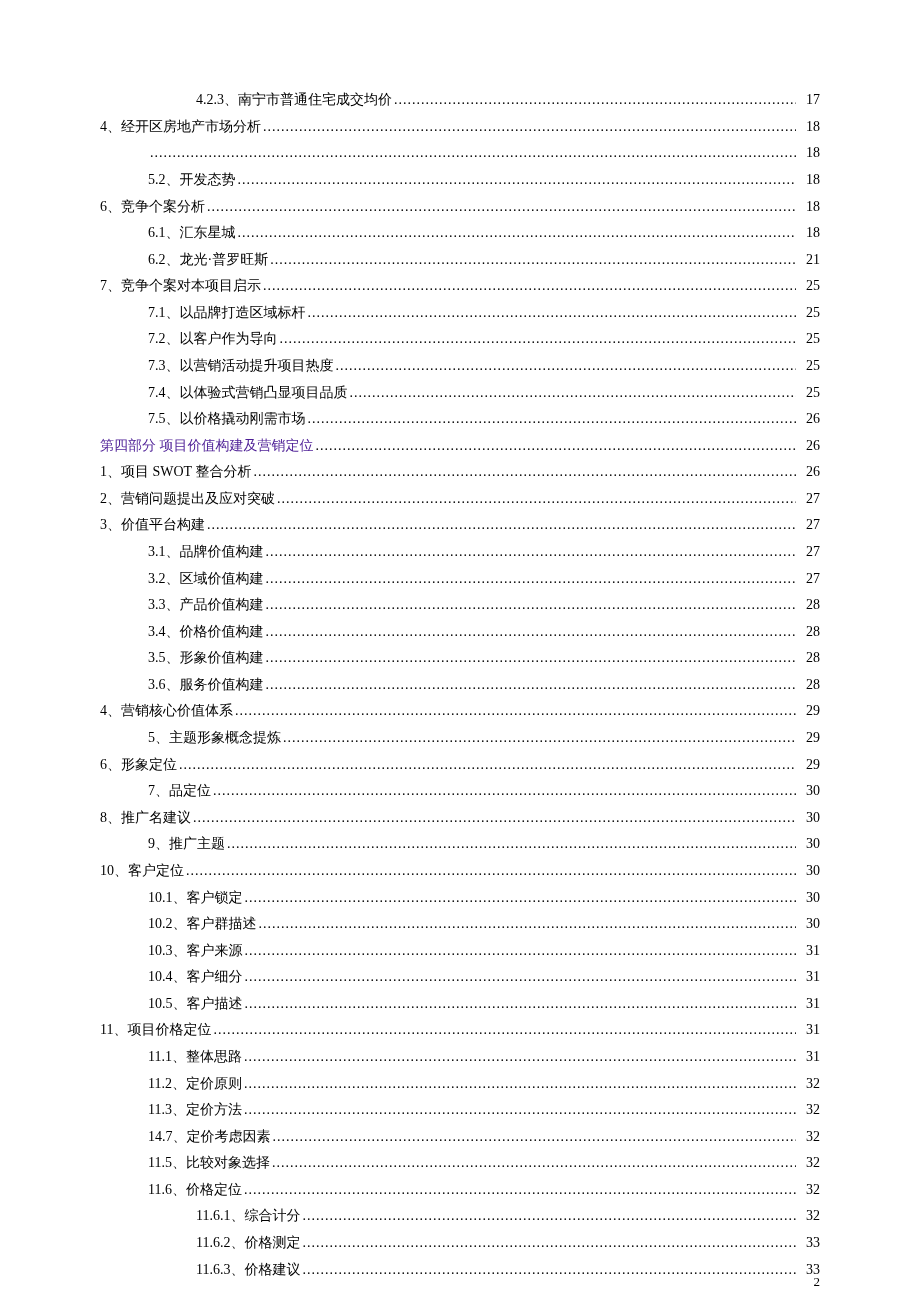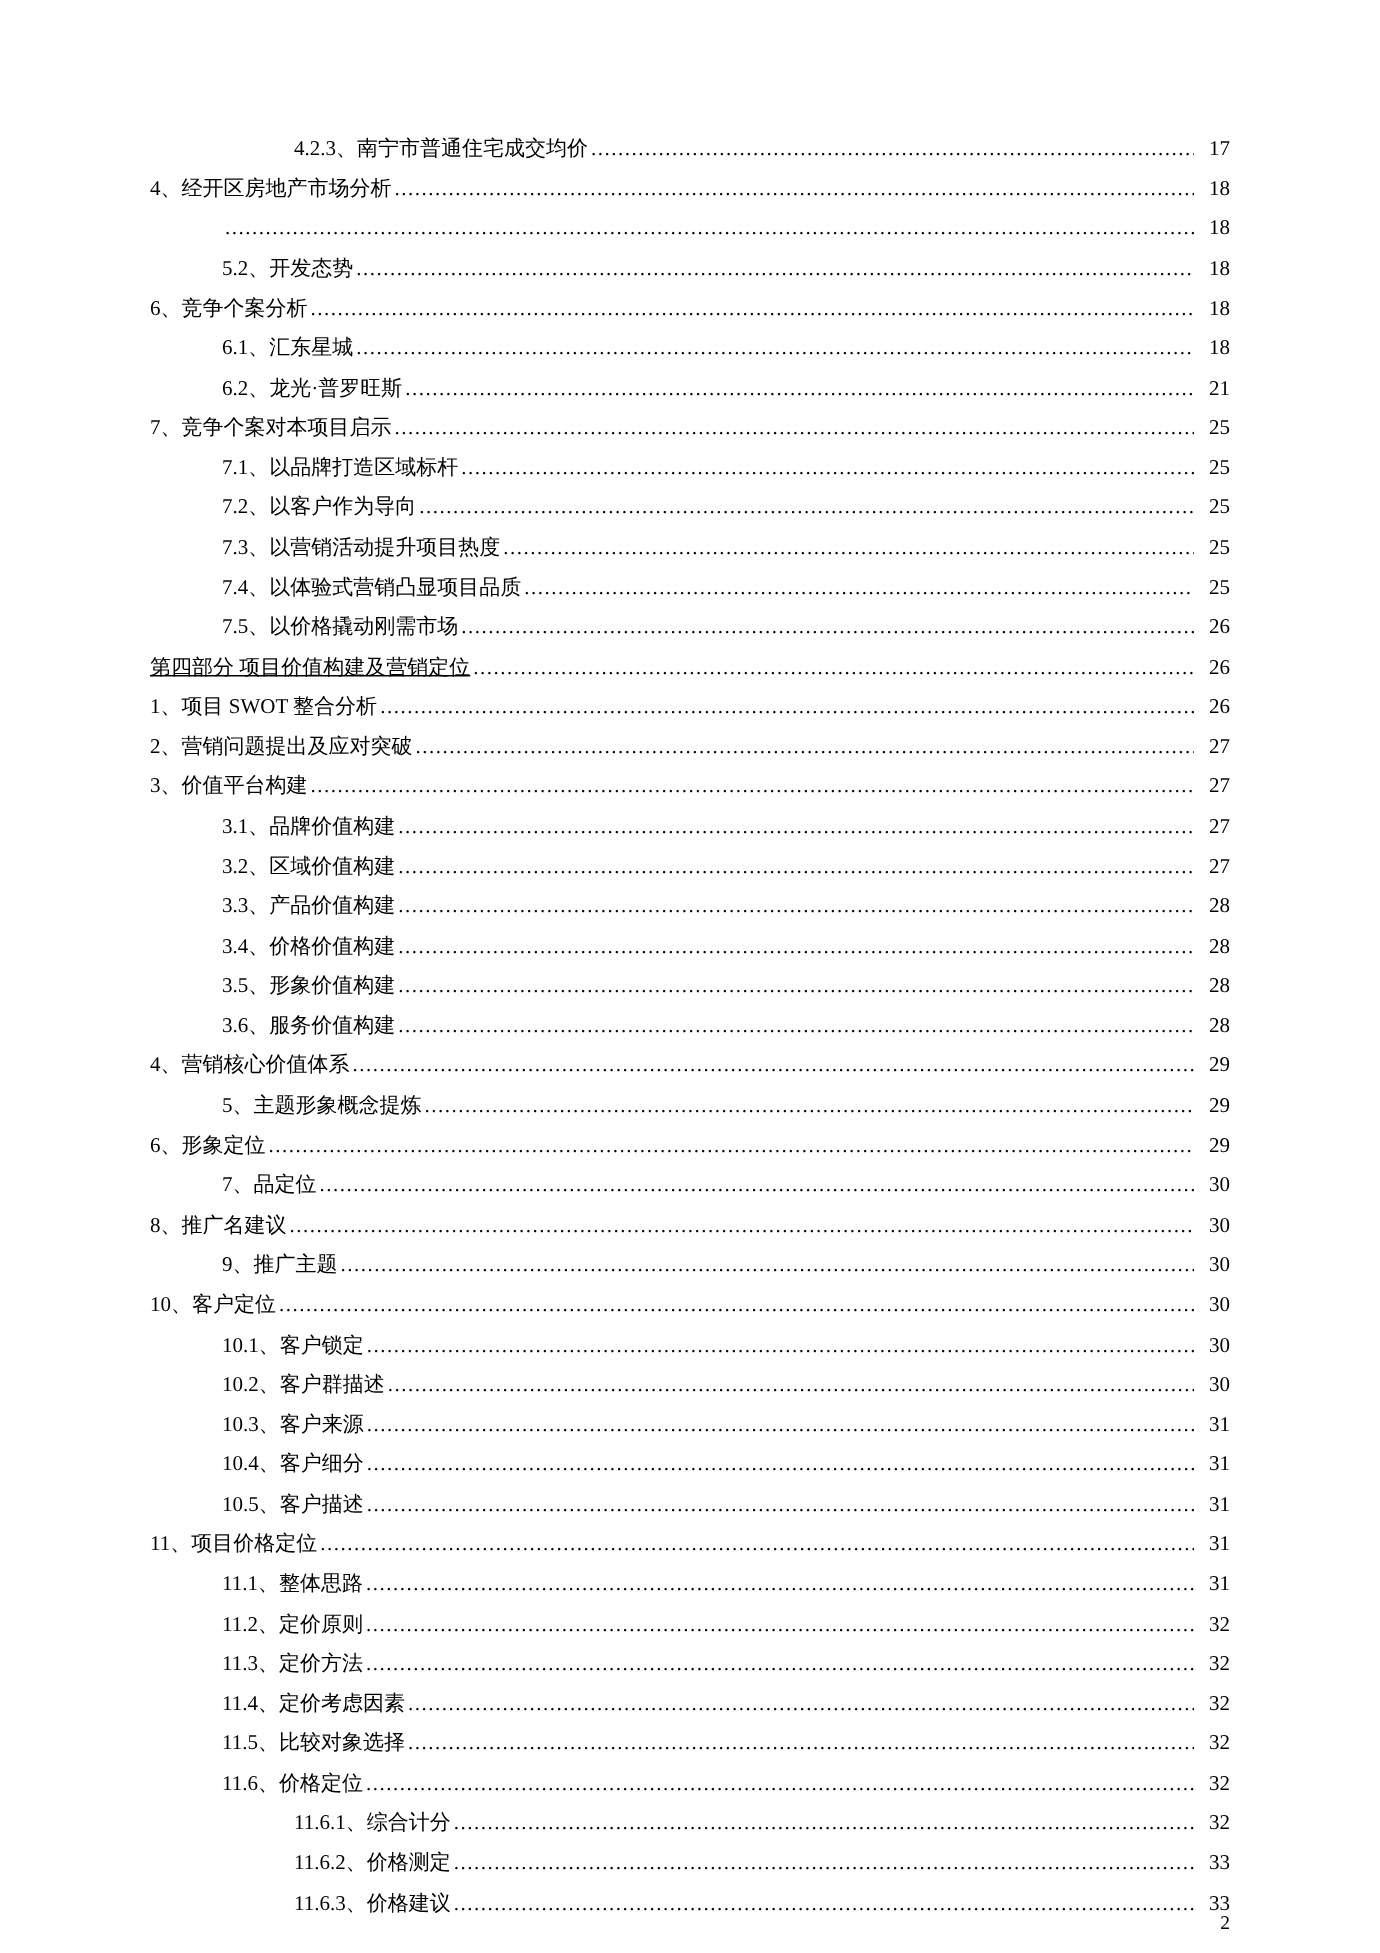--- a/index.html
+++ b/index.html
@@ -43,21 +43,21 @@
       color: #000;
       display: block;
       overflow: hidden;
       white-space: nowrap;
     }
     .page-num {
       flex: 0 0 auto;
       text-align: right;
       min-width: 22px;
     }
-    .red { color: #000000; text-decoration: underline; }
+    .red { color: #4c1d95; }
     .page-number {
       position: absolute;
       bottom: 35px;
       right: 100px;
       font-size: 13px;
     }
   </style>
 </head>
 <body>
 
@@ -251,21 +251,21 @@
         <span class="toc-text">11.2、定价原则</span>
         <span class="dots"></span>
         <span class="page-num">32</span>
       </div>
       <div class="toc-line toc-level-2">
         <span class="toc-text">11.3、定价方法</span>
         <span class="dots"></span>
         <span class="page-num">32</span>
       </div>
       <div class="toc-line toc-level-2">
-        <span class="toc-text">11.4、定价考虑因素</span>
+        <span class="toc-text">14.7、定价考虑因素</span>
         <span class="dots"></span>
         <span class="page-num">32</span>
       </div>
       <div class="toc-line toc-level-2">
         <span class="toc-text">11.5、比较对象选择</span>
         <span class="dots"></span>
         <span class="page-num">32</span>
       </div>
       <div class="toc-line toc-level-2">
         <span class="toc-text">11.6、价格定位</span>

